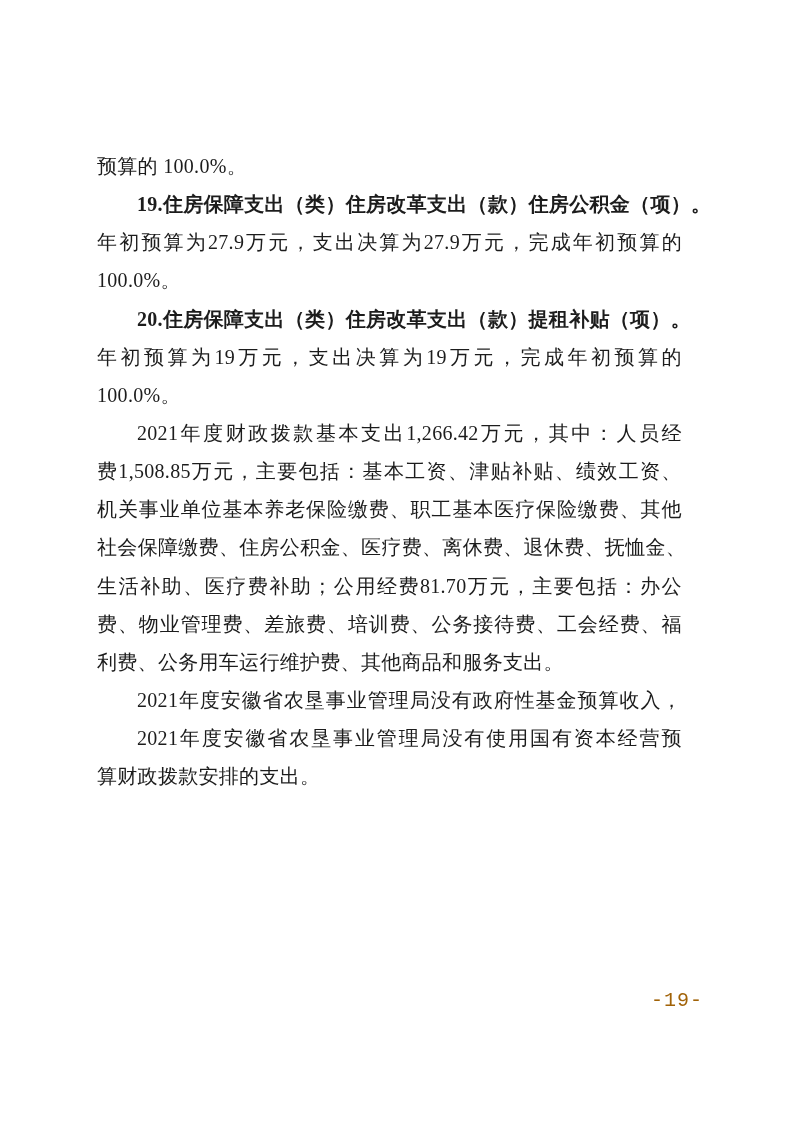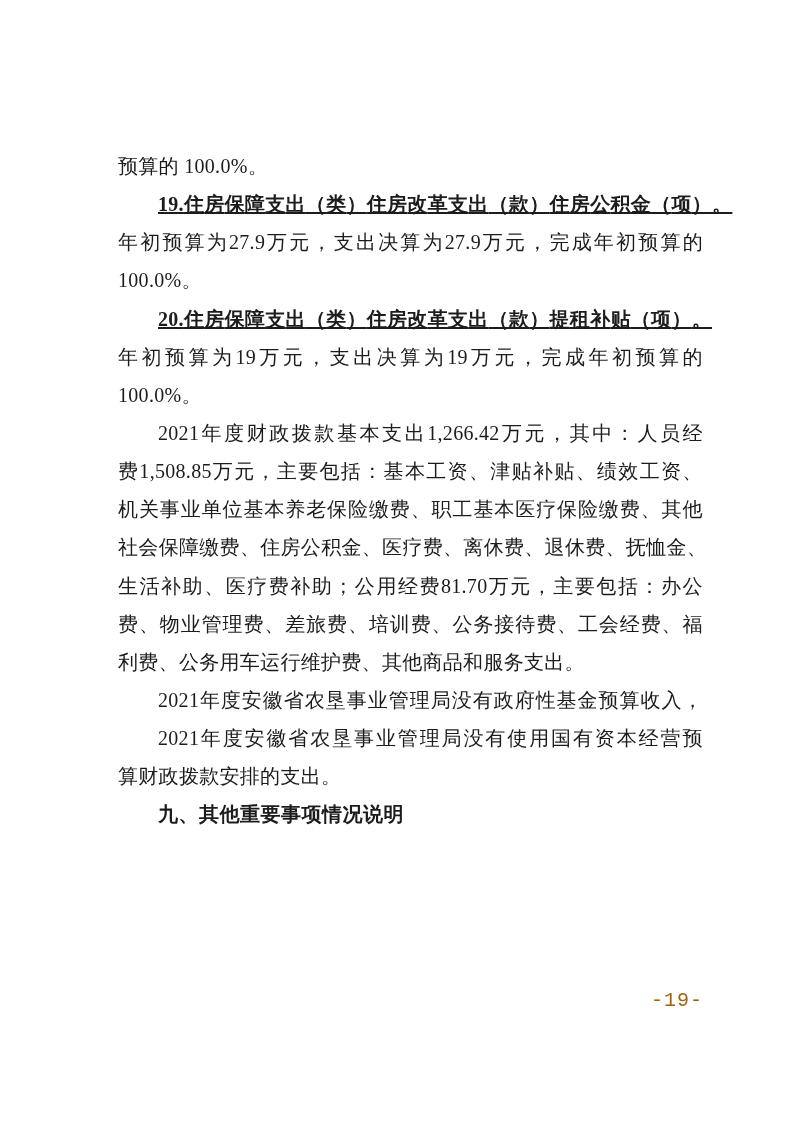--- a/index.html
+++ b/index.html
@@ -12,21 +12,21 @@
     width: 794px;
     height: 1123px;
     margin: 0 auto;
     background: #ffffff;
     overflow: hidden;
     font-family: "Liberation Serif", "DejaVu Serif", serif;
     color: #1c1c1c;
   }
   .content {
     position: absolute;
-    left: 118px;
+    left: 97px;
     top: 147px;
     width: 585px;
   }
   .line {
     height: 38.15px;
     line-height: 38.15px;
     font-size: 20px;
     white-space: pre;
     letter-spacing: 0.3px;
   }
@@ -44,21 +44,20 @@
     display: inline-block;
     white-space: pre;
   }
   .line.body {
     font-family: "Liberation Serif", "DejaVu Serif", serif;
     font-weight: 400;
   }
   .line.bold {
     font-family: "Liberation Serif", "DejaVu Serif", serif;
     font-weight: 700;
-    text-decoration: underline;
   }
   .line.heading {
     font-family: "Liberation Sans", "DejaVu Sans", sans-serif;
     font-weight: 700;
     letter-spacing: 0.5px;
   }
   .page-number {
     position: absolute;
     left: 651px;
     top: 986px;
@@ -407,16 +406,15 @@
         <span>用</span>
         <span>国</span>
         <span>有</span>
         <span>资</span>
         <span>本</span>
         <span>经</span>
         <span>营</span>
         <span>预</span>
       </div>
       <div class="line body">算财政拨款安排的支出。</div>
-      <div class="line heading indent">九、其他重要事项情况说明</div>
     </div>
   <div class="page-number">-19-</div>
 </div>
 
 </body></html>

